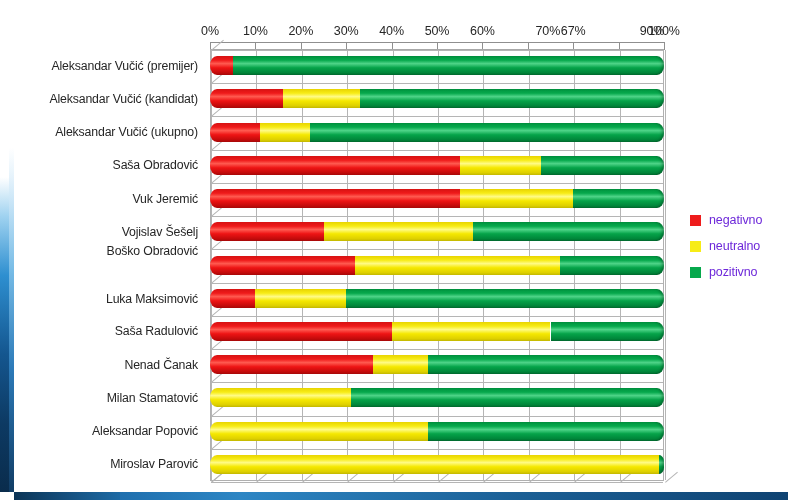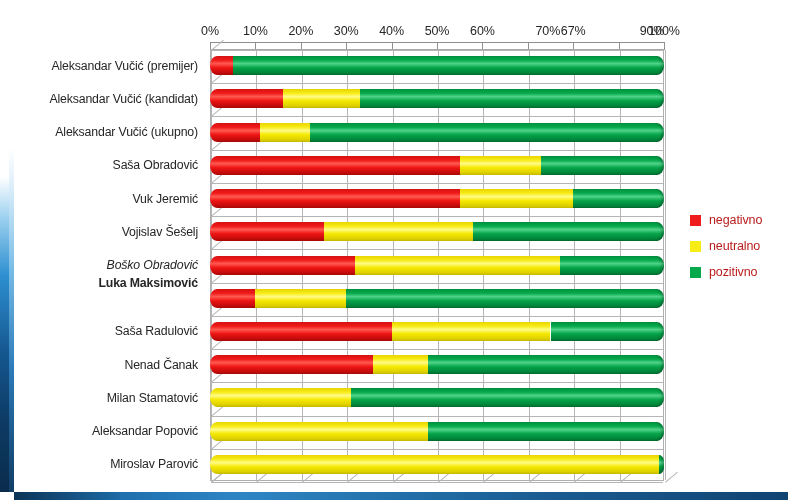--- a/index.html
+++ b/index.html
@@ -212,21 +212,21 @@
     align-items: center;
     height: 26px;
   }
   .legend-swatch {
     width: 11px; height: 11px;
     margin-right: 8px;
     flex: 0 0 auto;
   }
   .legend-label {
     font-size: 12.5px;
-    color: #b91c1c;
+    color: #6d28d9;
     white-space: nowrap;
     letter-spacing: -0.1px;
   }
 </style>
 </head>
 <body>
 
 <div id="slide-root">
 
   <div class="deco-left-blue"></div>
@@ -263,22 +263,22 @@
         <div class="top-tick" style="left: 454px;"></div>
       </div>
 
     <div class="yaxis-labels" id="yaxis-labels">
         <span class="ytick-label" style="top: 65.6154px;">Aleksandar Vučić (premijer)</span>
         <span class="ytick-label" style="top: 98.8462px;">Aleksandar Vučić (kandidat)</span>
         <span class="ytick-label" style="top: 132.077px;">Aleksandar Vučić (ukupno)</span>
         <span class="ytick-label" style="top: 165.308px;">Saša Obradović</span>
         <span class="ytick-label" style="top: 198.538px;">Vuk Jeremić</span>
         <span class="ytick-label" style="top: 231.769px;">Vojislav Šešelj</span>
-        <span class="ytick-label" style="top: 265px; font-style: italic;">Boško Obradović</span>
-        <span class="ytick-label" style="top: 283px; font-weight: bold;">Luka Maksimović</span>
+        <span class="ytick-label" style="top: 251px;">Boško Obradović</span>
+        <span class="ytick-label" style="top: 299px;">Luka Maksimović</span>
         <span class="ytick-label" style="top: 331.462px;">Saša Radulović</span>
         <span class="ytick-label" style="top: 364.692px;">Nenad Čanak</span>
         <span class="ytick-label" style="top: 397.923px;">Milan Stamatović</span>
         <span class="ytick-label" style="top: 431.154px;">Aleksandar Popović</span>
         <span class="ytick-label" style="top: 464.385px;">Miroslav Parović</span>
       </div>
 
     <div class="plot-box" id="plot-box">
         <div class="grid-v" style="left: 0px;"></div>
         <div class="grid-v" style="left: 45.4px;"></div>

